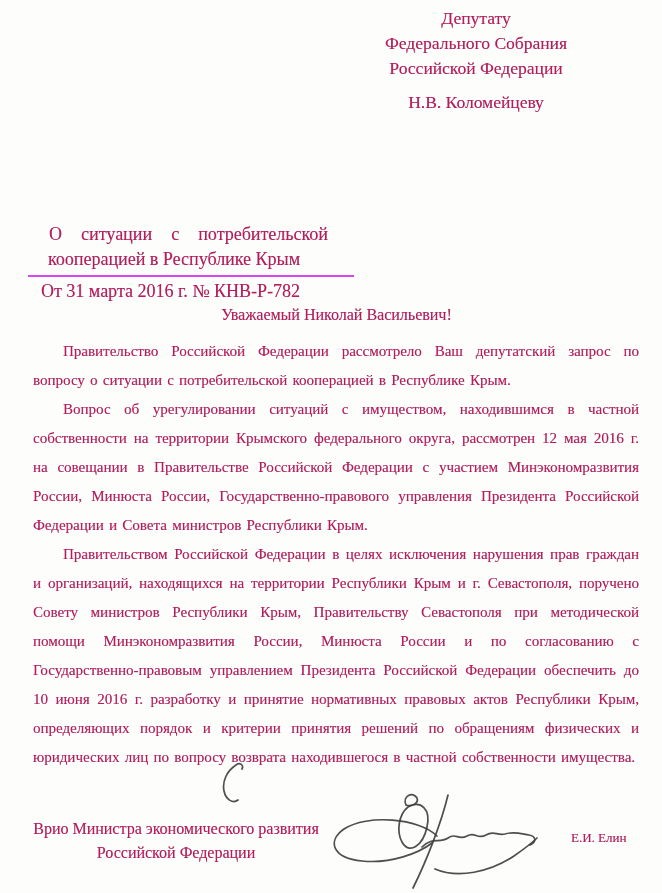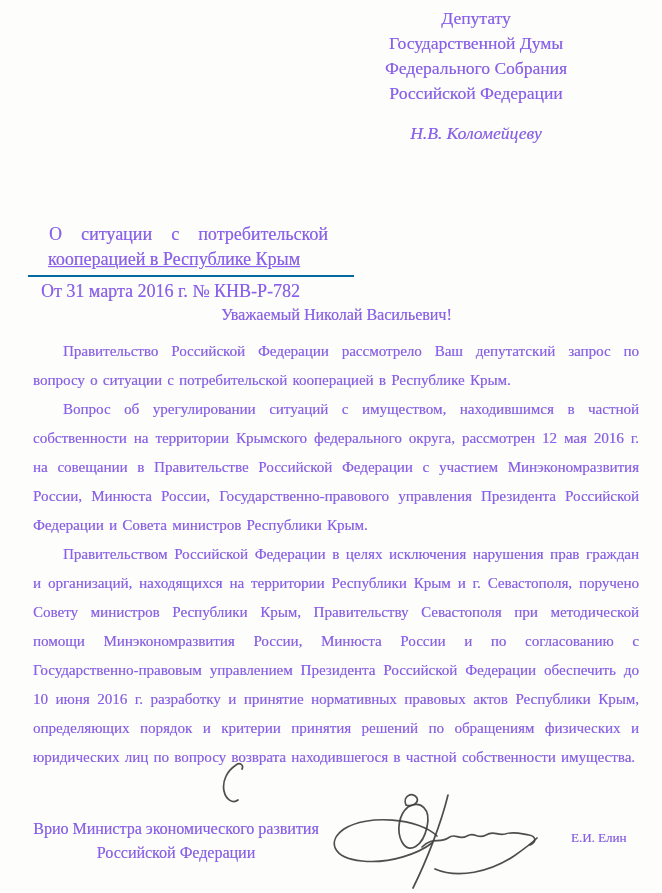--- a/index.html
+++ b/index.html
@@ -1,48 +1,47 @@
 <!DOCTYPE html>
 <html><head>
 <meta charset="utf-8">
 <style>
   html,body{margin:0;padding:0;background:#e9e9e9;}
   #page{
     position:relative;width:662px;height:893px;background:#fdfdfc;
-    font-family:"Liberation Serif","DejaVu Serif",serif;color:#8b5cf6;
+    font-family:"Liberation Serif","DejaVu Serif",serif;color:#be185d;
     overflow:hidden;box-shadow:0 0 4px rgba(0,0,0,.25);
     text-shadow:0.3px 0.3px 0 rgba(45,45,45,.35);
   }
   .recipient{position:absolute;top:6px;left:341px;width:270px;text-align:center;
     font-size:17.5px;line-height:25px;}
-  .recipient .name{margin-top:15px;font-style:italic;}
+  .recipient .name{margin-top:9px;}
   .subject{position:absolute;top:222px;left:28px;width:326px;font-size:18px;line-height:25px;}
   .subject .l1{text-align:justify;text-align-last:justify;padding:0 26px 0 21px;}
-  .subject .l2{padding:0 0 3px 20px;border-bottom:2px solid #0369a1;text-decoration:underline;}
+  .subject .l2{padding:0 0 3px 20px;border-bottom:2px solid #d946ef;}
   .subject .ref{padding:2px 0 0 13px;}
   .salutation{position:absolute;top:306px;left:33px;width:607px;text-align:center;font-size:16px;}
   .body-block{position:absolute;top:337px;left:33px;width:606px;
     font-size:15px;line-height:29px;text-align:justify;word-spacing:1.5px;}
   .body-block p{margin:0;text-indent:30px;}
   .paraph{position:absolute;left:217px;top:762px;}
   .sig-script{position:absolute;left:323px;top:790px;}
   .sig-title{position:absolute;top:817px;left:28px;width:296px;text-align:center;
     font-size:16px;line-height:24px;}
   .sig-title .t1{white-space:nowrap;}
   .sig-name{position:absolute;top:830px;left:571px;font-size:13px;}
   svg path{fill:none;stroke:#3f3f3f;stroke-width:1.7;stroke-linecap:round;opacity:.92;}
 </style>
 </head>
 <body>
 
 <div id="page">
 
   <div class="recipient">
     <div>Депутату</div>
-    <div>Государственной Думы</div>
     <div>Федерального Собрания</div>
     <div>Российской Федерации</div>
     <div class="name">Н.В. Коломейцеву</div>
   </div>
 
   <div class="subject">
     <div class="l1">О ситуации с потребительской</div>
     <div class="l2">кооперацией в Республике Крым</div>
     <div class="ref">От 31 марта 2016 г. № КНВ-Р-782</div>
   </div>

